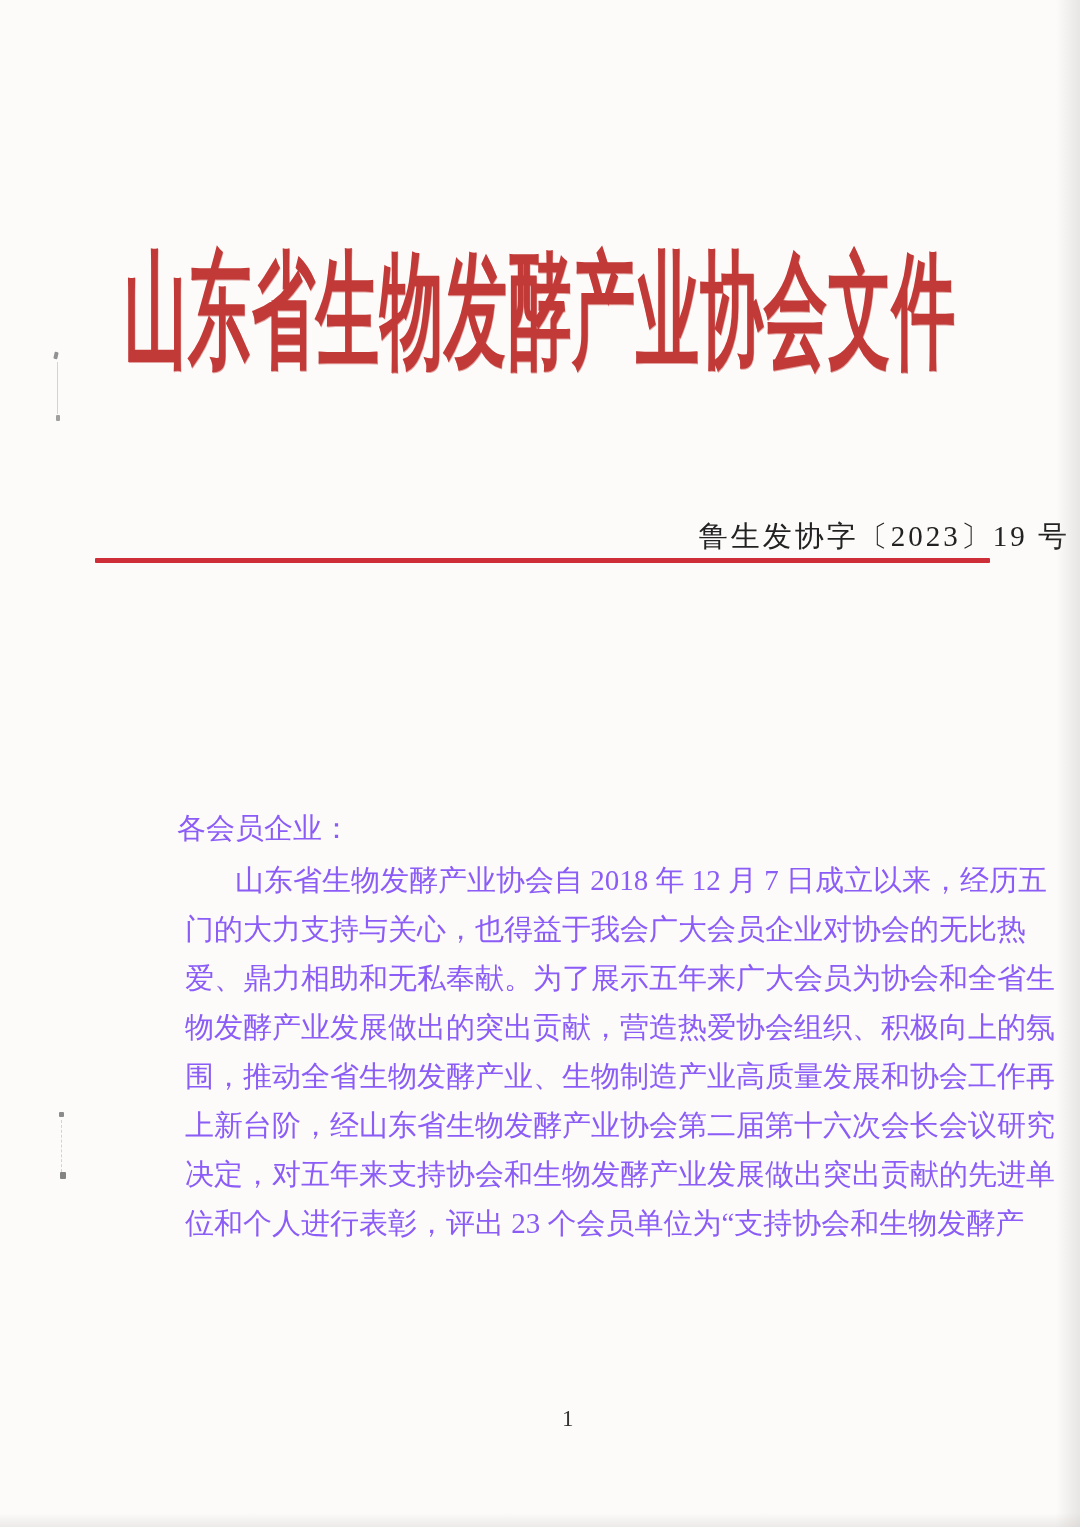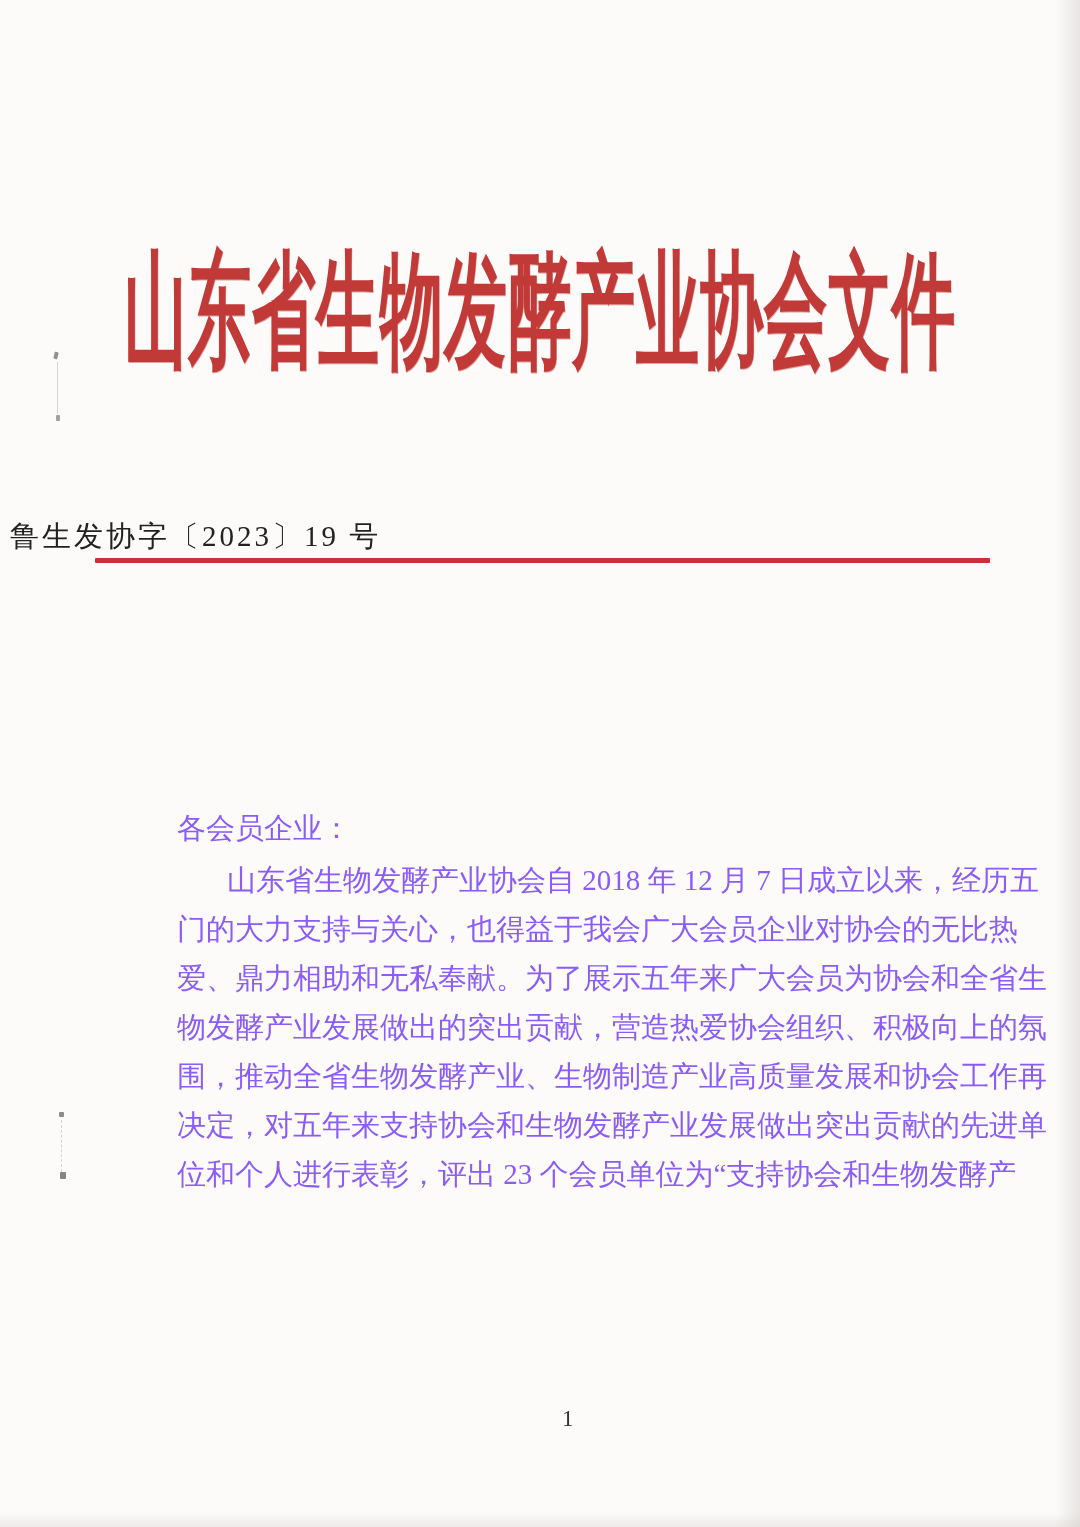--- a/index.html
+++ b/index.html
@@ -37,21 +37,21 @@
     transform-origin: center top;
     text-shadow: 0.5px 0.5px 0 rgba(193,58,56,0.45);
   }
 
   
   .doc-number {
     position: absolute;
     top: 517px;
     left: 10px;
     width: 1060px;
-    text-align: left;
+    text-align: right;
     font-size: 29px;
     letter-spacing: 3px;
     color: #222;
   }
 
   
   .red-rule {
     position: absolute;
     top: 558px;
     left: 95px;
@@ -79,21 +79,21 @@
   .body-block {
     position: absolute;
     top: 804px;
     left: 177px;
     width: 758px;
     font-size: 29px;
     color: #8b5cf6;
     line-height: 49px;
   }
   .salutation { text-align: left; }
-  .para { margin-top: 3px; }
+  .para { margin-top: 3px; margin-left: 8px; }
   .line {
     text-align: justify;
     text-align-last: justify;
     white-space: nowrap;
   }
   .line.indent { text-indent: 50px; }
 
   
   .page-number {
     position: absolute;
@@ -138,20 +138,21 @@
 
 
   <div class="body-block">
     <div class="salutation">各会员企业：</div>
     <div class="para">
       <div class="line indent">山东省生物发酵产业协会自 2018 年 12 月 7 日成立以来，经历五</div>
       <div class="line">门的大力支持与关心，也得益于我会广大会员企业对协会的无比热</div>
       <div class="line">爱、鼎力相助和无私奉献。为了展示五年来广大会员为协会和全省生</div>
       <div class="line">物发酵产业发展做出的突出贡献，营造热爱协会组织、积极向上的氛</div>
       <div class="line">围，推动全省生物发酵产业、生物制造产业高质量发展和协会工作再</div>
+      <div class="line">上新台阶，经山东省生物发酵产业协会第二届第十六次会长会议研究</div>
       <div class="line">决定，对五年来支持协会和生物发酵产业发展做出突出贡献的先进单</div>
       <div class="line">位和个人进行表彰，评出 23 个会员单位为“支持协会和生物发酵产</div>
     </div>
   </div>
 
   <div class="page-number">1</div>
 
   <div class="speck s1"></div>
   <div class="scratch l1"></div>
   <div class="speck s2"></div>

